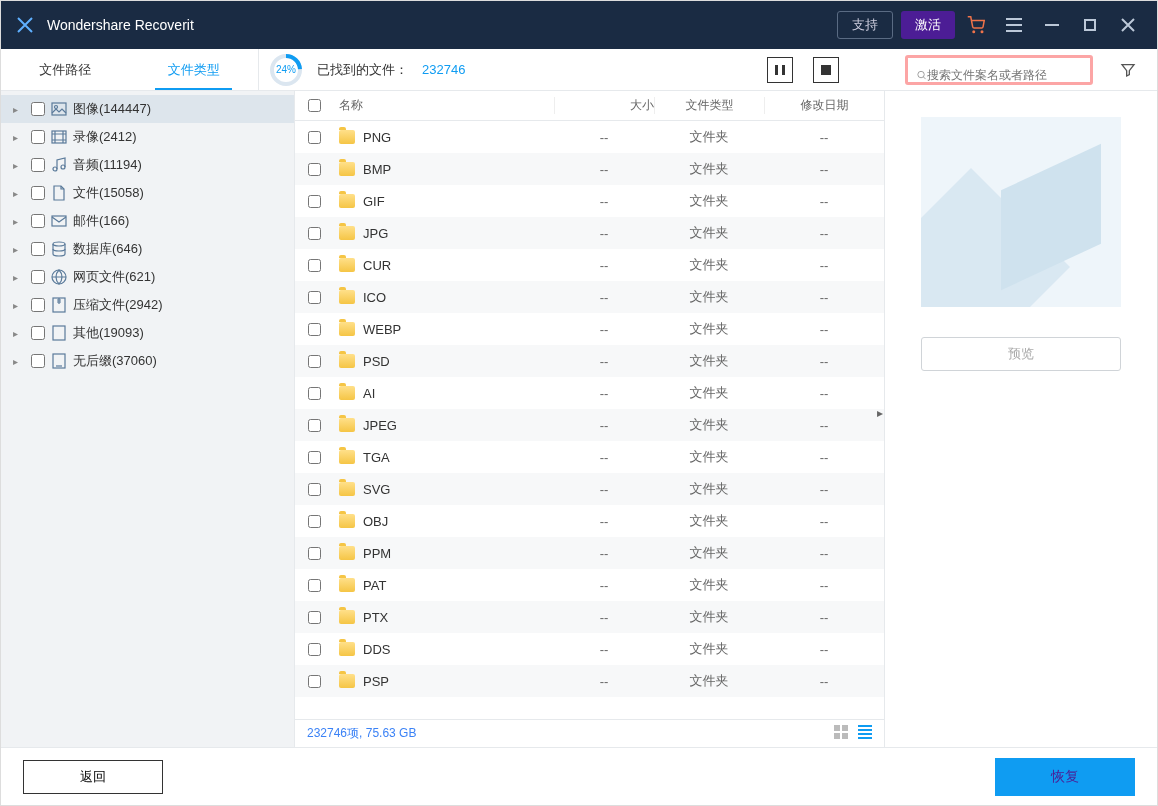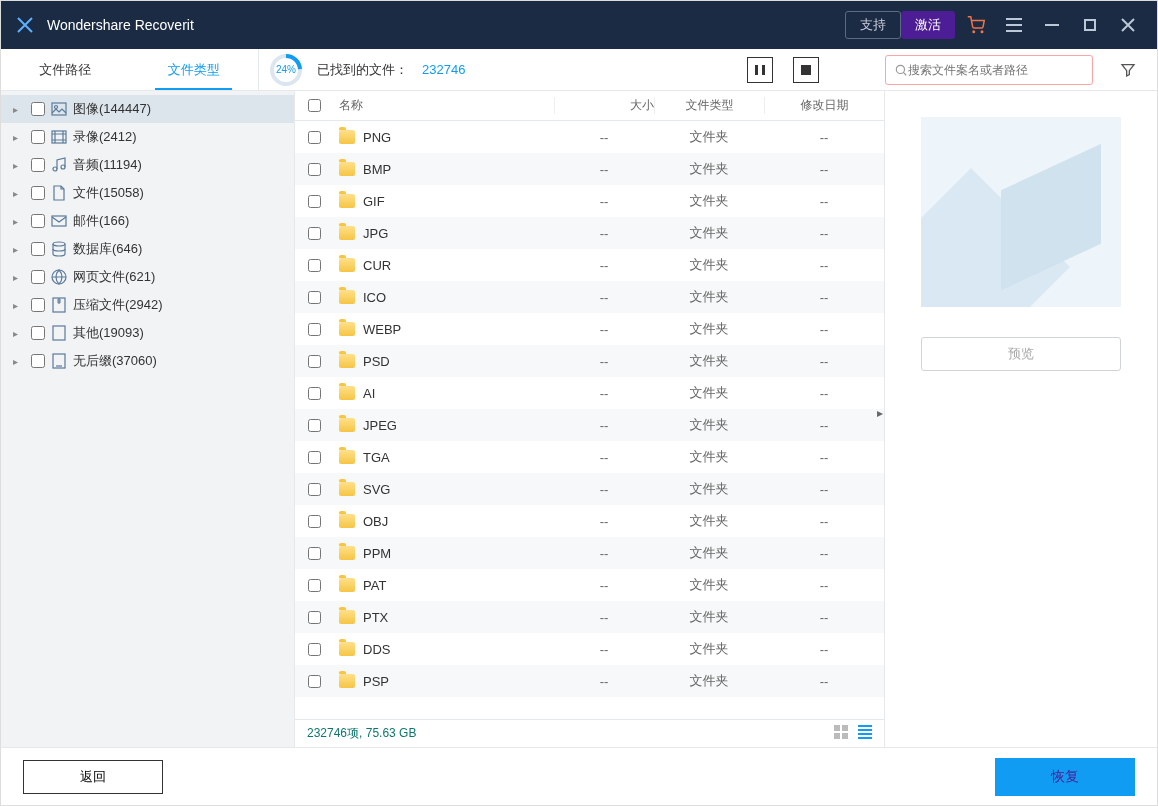--- a/index.html
+++ b/index.html
@@ -2,40 +2,40 @@
 <html><head>
 <meta charset="utf-8">
 <style>
 * { margin: 0; padding: 0; box-sizing: border-box; font-family: "Microsoft YaHei", Arial, sans-serif; }
 body { background: #fff; width: 1158px; height: 806px; overflow: hidden; border: 1px solid #ddd; }
 
 
 .titlebar { height: 48px; background: #1a2b43; display: flex; align-items: center; padding: 0 12px; color: #fff; }
 .titlebar .logo { width: 24px; height: 24px; margin-right: 10px; display: flex; align-items: center; justify-content: center; }
 .titlebar .title { font-size: 14px; flex: 1; }
-.titlebar .btn { height: 28px; padding: 0 14px; font-size: 13px; border-radius: 3px; display: flex; align-items: center; cursor: pointer; }
+.titlebar .btn { height: 28px; padding: 0 14px; font-size: 13px; border-radius: 3px; display: flex; align-items: center; margin-left: 8px; cursor: pointer; }
 .titlebar .btn.outline { border: 1px solid #5a6b83; color: #ccd; }
 .titlebar .btn.activate { background: #4c1d95; color: #fff; }
 .titlebar .icon-btn { width: 34px; height: 34px; display: flex; align-items: center; justify-content: center; cursor: pointer; color: #bcc8d8; margin-left: 4px; }
 .titlebar .cart { color: #f0734a; }
 
 
 .tabrow { height: 42px; display: flex; border-bottom: 1px solid #e6e9ec; }
 .tabs { width: 258px; display: flex; border-right: 1px solid #e6e9ec; }
 .tab { flex: 1; display: flex; align-items: center; justify-content: center; font-size: 13px; color: #333; cursor: pointer; position: relative; }
 .tab.active { color: #0f9cf2; }
 .tab.active::after { content: ''; position: absolute; bottom: 0; left: 20%; right: 20%; height: 2px; background: #0f9cf2; }
 .scanbar { flex: 1; display: flex; align-items: center; padding: 0 10px; gap: 14px; }
 .progress-ring { width: 34px; height: 34px; position: relative; }
 .progress-ring .pct { position: absolute; top: 0; left: 0; right: 0; bottom: 0; display: flex; align-items: center; justify-content: center; font-size: 10px; color: #0f9cf2; }
 .found-label { font-size: 13px; color: #333; }
 .found-count { font-size: 13px; color: #0f9cf2; }
 .ctrl-btn { width: 26px; height: 26px; border: 1px solid #333; display: flex; align-items: center; justify-content: center; cursor: pointer; margin-left: 6px; }
 .spacer { flex: 1; }
-.searchwrap { width: 208px; height: 30px; border: 1px solid #fca5a5; border-radius: 3px; display: flex; align-items: center; padding: 0 8px; margin: 0 8px; }
+.searchwrap { width: 188px; height: 30px; border: 3px solid #fca5a5; border-radius: 3px; display: flex; align-items: flex-end; padding: 0 8px; margin: 0 8px; }
 .searchwrap input { border: none; outline: none; flex: 1; font-size: 12px; }
 .filter-btn { width: 26px; height: 26px; display: flex; align-items: center; justify-content: center; cursor: pointer; color: #555; margin-right: 6px; }
 
 
 .body { display: flex; height: calc(100% - 48px - 42px - 58px); }
 .sidebar { width: 294px; background: #f1f3f5; border-right: 1px solid #e6e9ec; overflow-y: auto; padding-top: 4px; }
 .side-item { height: 28px; display: flex; align-items: center; padding: 0 8px 0 30px; font-size: 13px; color: #333; cursor: pointer; gap: 6px; position: relative; }
 .side-item .chev { position: absolute; left: 12px; color: #888; font-size: 10px; }
 .side-item input[type=checkbox] { width: 14px; height: 14px; }
 .side-item .cat-icon { width: 16px; height: 16px; display: flex; align-items: center; justify-content: center; color: #5a7a9a; }
@@ -51,21 +51,21 @@
 .filelist { flex: 1; overflow-y: auto; }
 .row { height: 32px; display: flex; align-items: center; font-size: 13px; color: #333; }
 .row:nth-child(even) { background: #f7f8f9; }
 .row .c0 { width: 38px; display: flex; justify-content: center; }
 .row .c1 { flex: 1; display: flex; align-items: center; gap: 8px; padding-left: 6px; }
 .row .folder-icon { width: 16px; height: 14px; background: linear-gradient(#ffe08a,#f5c545); border-radius: 2px; position: relative; }
 .row .folder-icon::before { content:''; position:absolute; top:-3px; left:0; width:7px; height:3px; background:#f5c545; border-radius:2px 2px 0 0; }
 .row .c2 { width: 100px; text-align: center; color: #666; }
 .row .c3 { width: 110px; text-align: center; color: #666; }
 .row .c4 { width: 120px; text-align: center; color: #666; }
-.statusbar { height: 28px; border-top: 1px solid #e6e9ec; display: flex; align-items: center; padding: 0 12px; font-size: 12px; color: #0f766e; }
+.statusbar { height: 28px; border-top: 1px solid #e6e9ec; display: flex; align-items: center; padding: 0 12px; font-size: 12px; color: #3b82f6; }
 .viewtoggles { display: flex; gap: 10px; color: #bbb; }
 .viewtoggles .vt { cursor: pointer; }
 .viewtoggles .vt.active { color: #0f9cf2; }
 
 .rightpanel { width: 272px; padding: 20px 16px; display: flex; flex-direction: column; align-items: center; position: relative; }
 .preview-box { width: 200px; height: 190px; background: #eef5fa; margin-top: 6px; position: relative; overflow: hidden; }
 .preview-box .shape1 { position: absolute; left: -20px; bottom: -30px; width: 140px; height: 140px; background: #d9e8f2; transform: rotate(45deg); }
 .preview-box .shape2 { position: absolute; right: 20px; top: 50px; width: 100px; height: 100px; background: #cfe2ee; transform: skewY(-25deg); }
 .preview-btn { width: 200px; height: 34px; border: 1px solid #d0d4d8; border-radius: 3px; display: flex; align-items: center; justify-content: center; font-size: 13px; color: #aaa; margin-top: 30px; cursor: pointer; }
 .collapse-handle { position: absolute; left: -8px; top: 48%; color: #666; font-size: 12px; cursor: pointer; }

